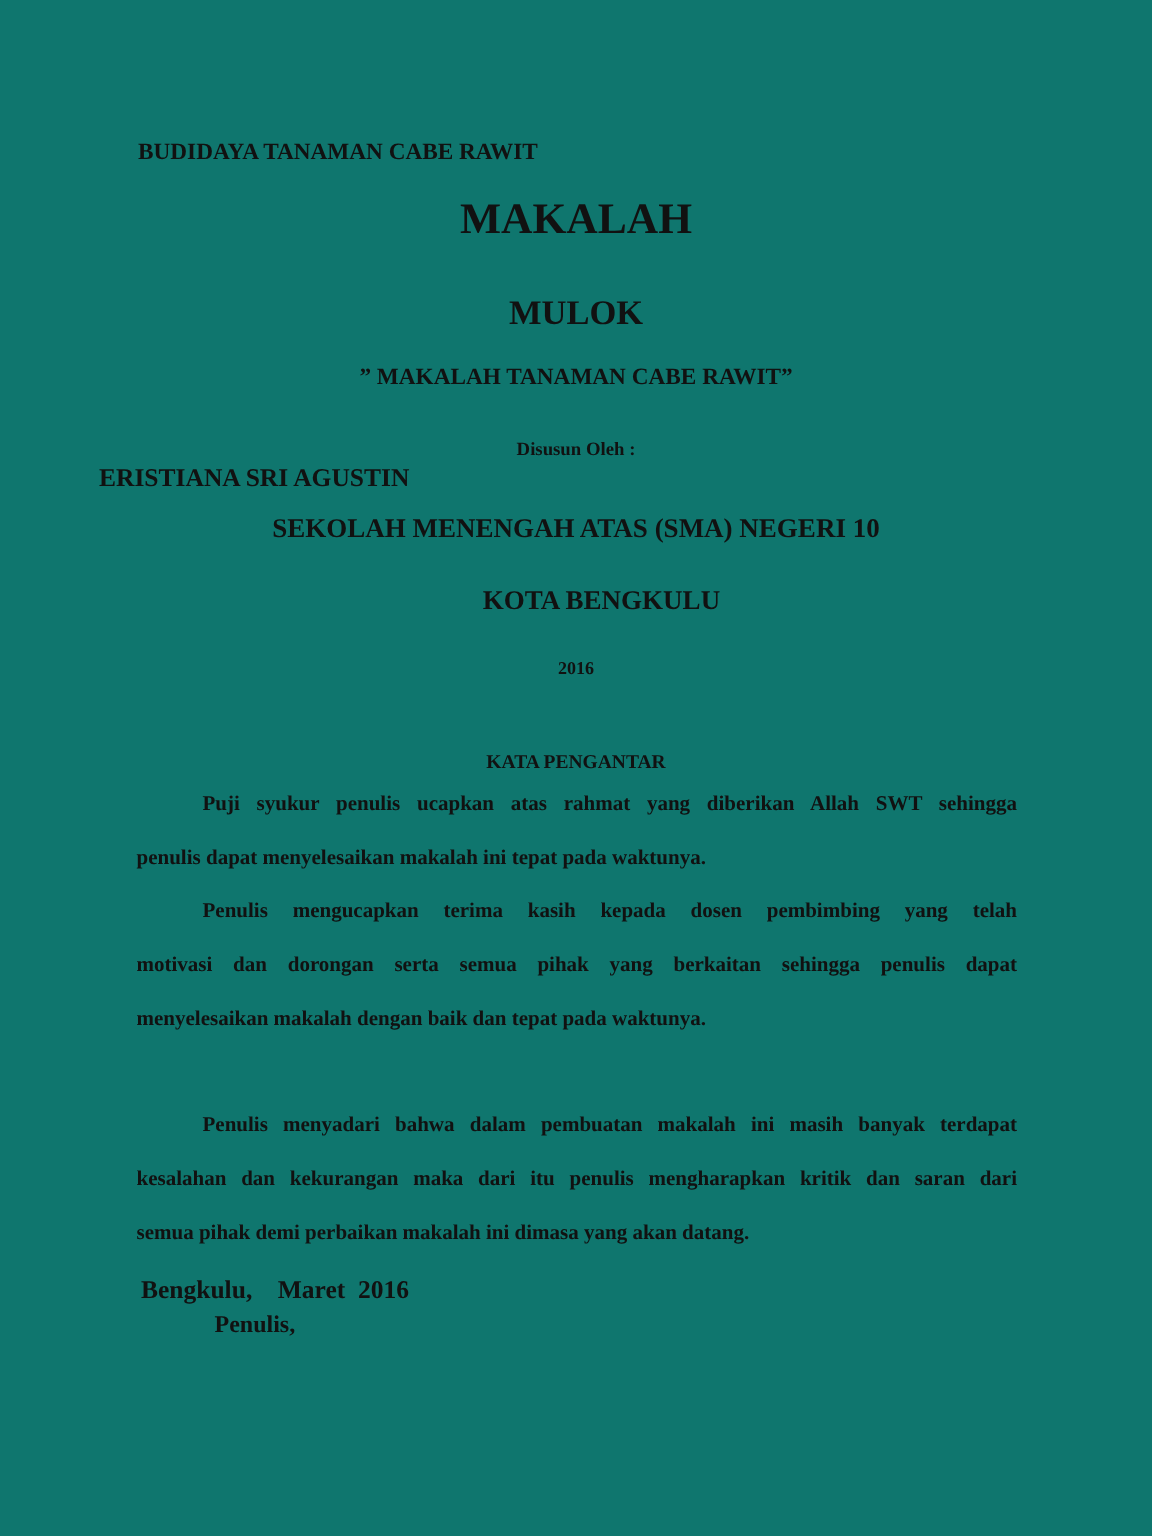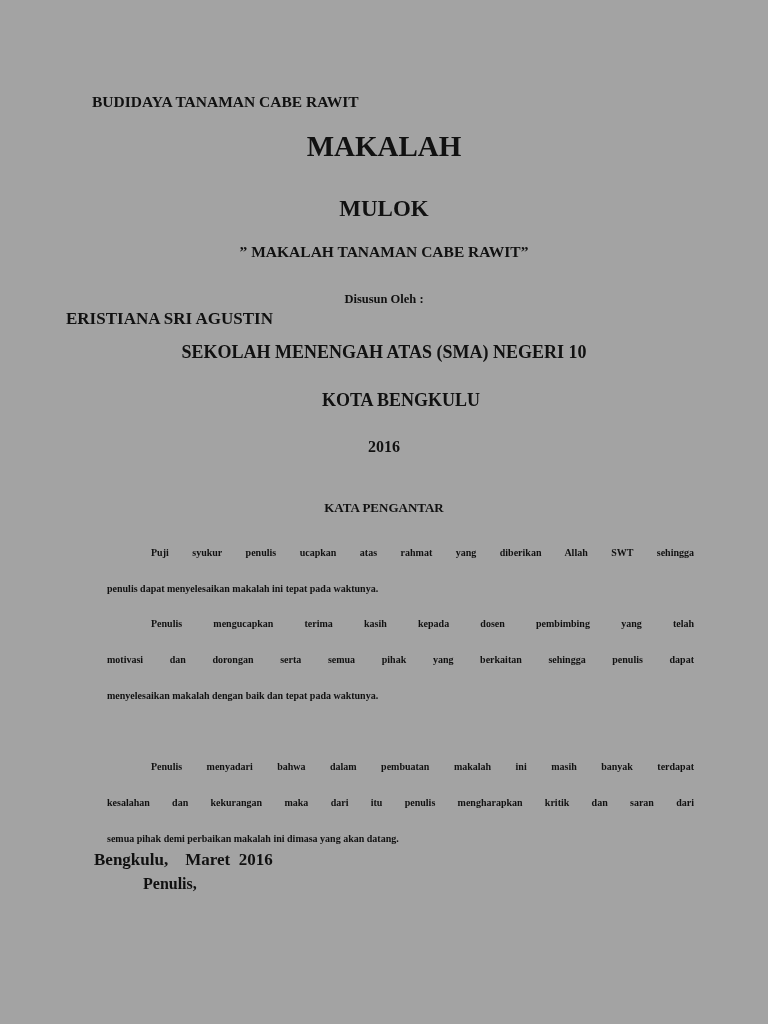--- a/index.html
+++ b/index.html
@@ -3,37 +3,37 @@
 <meta charset="utf-8">
 <style>
   html, body { margin: 0; padding: 0; }
   body {
     width: 768px; height: 1024px; overflow: hidden;
     background: #ffffff;
     font-family: "Liberation Serif", serif;
     color: #111111;
     position: relative;
   }
-  .page { position: absolute; left: 0; top: 0; width: 768px; height: 1024px; background: #a3a3a3; }
+  .page { position: absolute; left: 0; top: 0; width: 768px; height: 1024px; background: #0f766e; }
   .abs { position: absolute; white-space: nowrap; font-weight: bold; }
   .center { left: 0; width: 768px; text-align: center; }
   .top-title { left: 92px; top: 93px; font-size: 15.5px; }
   .makalah { top: 130px; font-size: 29px; left: 0; width: 768px; text-align: center; }
   .mulok { top: 196px; font-size: 23px; }
   .subtitle { top: 243px; font-size: 15.5px; }
   .disusun { top: 292px; font-size: 12.5px; }
   .author { left: 66px; top: 309px; font-size: 17px; }
   .school { top: 342px; font-size: 18px; }
   .city { top: 390px; font-size: 18px; margin-left: 17px; }
-  .year { top: 438px; font-size: 16px; }
+  .year { top: 438px; font-size: 12px; }
   .kata { top: 500px; font-size: 13px; }
   .para {
     position: absolute; left: 91px; width: 587px;
-    font-size: 10px; font-weight: bold; line-height: 36px;
-    text-align: justify; margin: 16px;
+    font-size: 14px; font-weight: bold; line-height: 36px;
+    text-align: justify; margin: 0;
   }
   .para .line { display: block; height: 36px; text-align: justify; text-align-last: justify; }
   .para .line.last { text-align-last: left; }
   .para .line.indent { padding-left: 44px; }
   .p1 { top: 519px; }
   .p2 { top: 590px; }
   .p3 { top: 733px; }
   .sign-place { left: 94px; top: 850px; font-size: 17px; }
   .sign-role { left: 143px; top: 875px; font-size: 16px; }
 </style>

